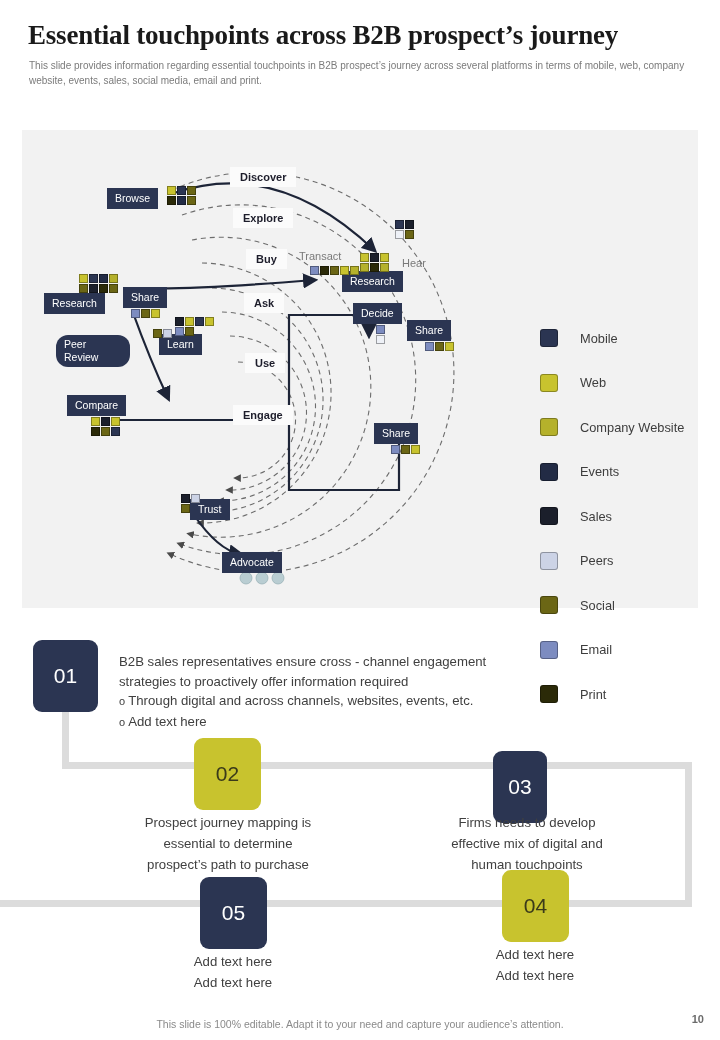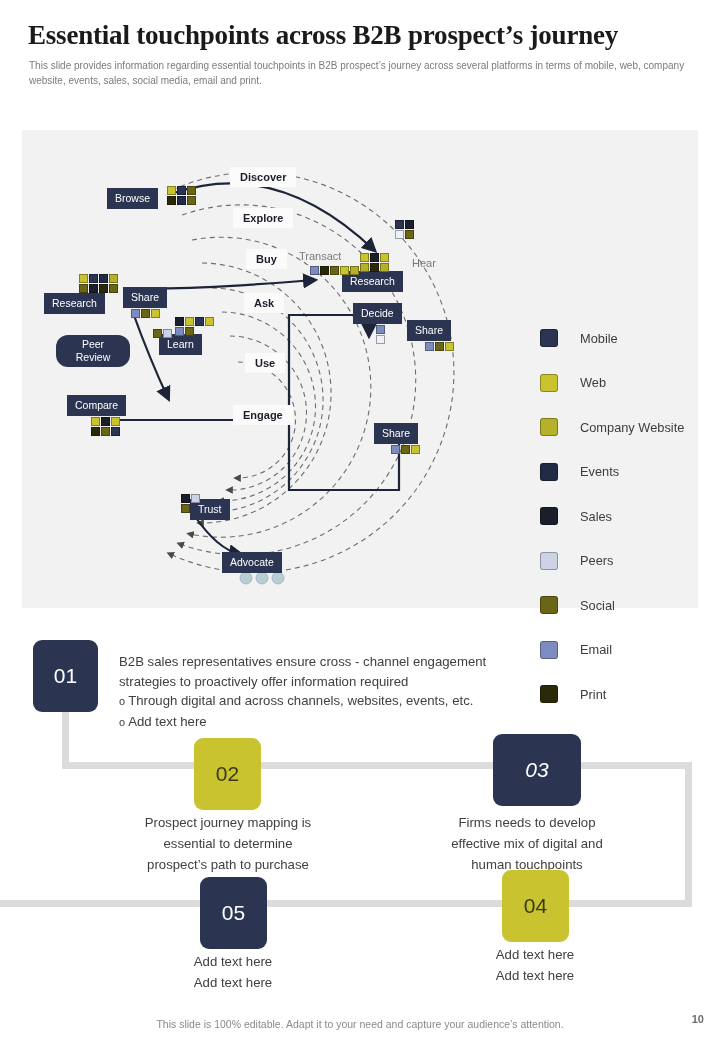--- a/index.html
+++ b/index.html
@@ -22,21 +22,21 @@
   }
   
   .diagram-panel{
     position:absolute;left:22px;top:130px;width:676px;height:478px;
     background:#f2f2f2;
   }
   .diagram-svg{position:absolute;left:0;top:0;width:500px;height:478px;}
   
   .node{
     position:absolute;background:#2b3552;color:#ffffff;
-    font-size:10.5px;line-height:13px;text-align:center;
+    font-size:10.5px;line-height:13px;text-align:left;
     padding:4px 8px;white-space:nowrap;z-index:6;
   }
   .node.two-line{line-height:13px;padding:3px 8px;}
   
   .tiles{position:absolute;display:flex;flex-wrap:wrap;z-index:7;}
   .tile{width:9px;height:9px;margin:0.5px;box-sizing:border-box;border:0.6px solid rgba(0,0,0,.35);}
   
   .stage{
     position:absolute;background:#fbfbfb;color:#1d1d2b;
     font-size:11px;font-weight:bold;text-align:center;
@@ -122,21 +122,21 @@
     </g>
   </svg>
 
   <div class="stage" style="left:208px;top:37px;">Discover</div>
   <div class="stage" style="left:211px;top:78px;">Explore</div>
   <div class="stage" style="left:224px;top:119px;">Buy</div>
   <div class="stage" style="left:222px;top:163px;">Ask</div>
   <div class="stage" style="left:223px;top:223px;">Use</div>
   <div class="stage" style="left:211px;top:275px;">Engage</div>
   <div class="stage-plain" style="left:277px;top:120px;">Transact</div>
-  <div class="stage-plain" style="left:390px;top:95px;margin-top:32px;">Hear</div>
+  <div class="stage-plain" style="left:380px;top:95px;margin-top:32px;">Hear</div>
 
   <div class="node" style="left:85px;top:58px;">Browse</div>
   <div class="tiles" style="left:144px;top:55px;width:32px;">
     <span class="tile" style="background:#c8c32e"></span>
       <span class="tile" style="background:#2b3552"></span>
       <span class="tile" style="background:#6b6615"></span>
     <span class="tile" style="background:#2b2a08"></span>
       <span class="tile" style="background:#222b45"></span>
       <span class="tile" style="background:#6b6615"></span>
   </div>
@@ -298,21 +298,21 @@
     <span class="bullet">Add text here</span>
   </div>
 
   <div class="numbox olive" style="left:194px;top:126px;width:67px;height:72px;">02</div>
   <div class="step-text t-center" style="left:110px;top:200px;width:236px;">
     <span>Prospect journey  mapping is</span><br>
     <span>essential to determine</span><br>
     <span>prospect’s path to purchase</span>
   </div>
 
-  <div class="numbox dark" style="left:493px;top:122px;width:88px;height:72px;font-style:italic;">03</div>
+  <div class="numbox dark" style="left:493px;top:139px;width:54px;height:72px;">03</div>
   <div class="step-text t-center" style="left:416px;top:200px;width:222px;">
     <span>Firms needs to develop</span><br>
     <span>effective mix of digital and</span><br>
     <span>human  touchpoints</span>
   </div>
 
   <div class="numbox olive" style="left:502px;top:258px;width:67px;height:72px;">04</div>
   <div class="step-text t-center" style="left:424px;top:332px;width:222px;">
     <span>Add text here</span><br>
     <span>Add text here</span>

